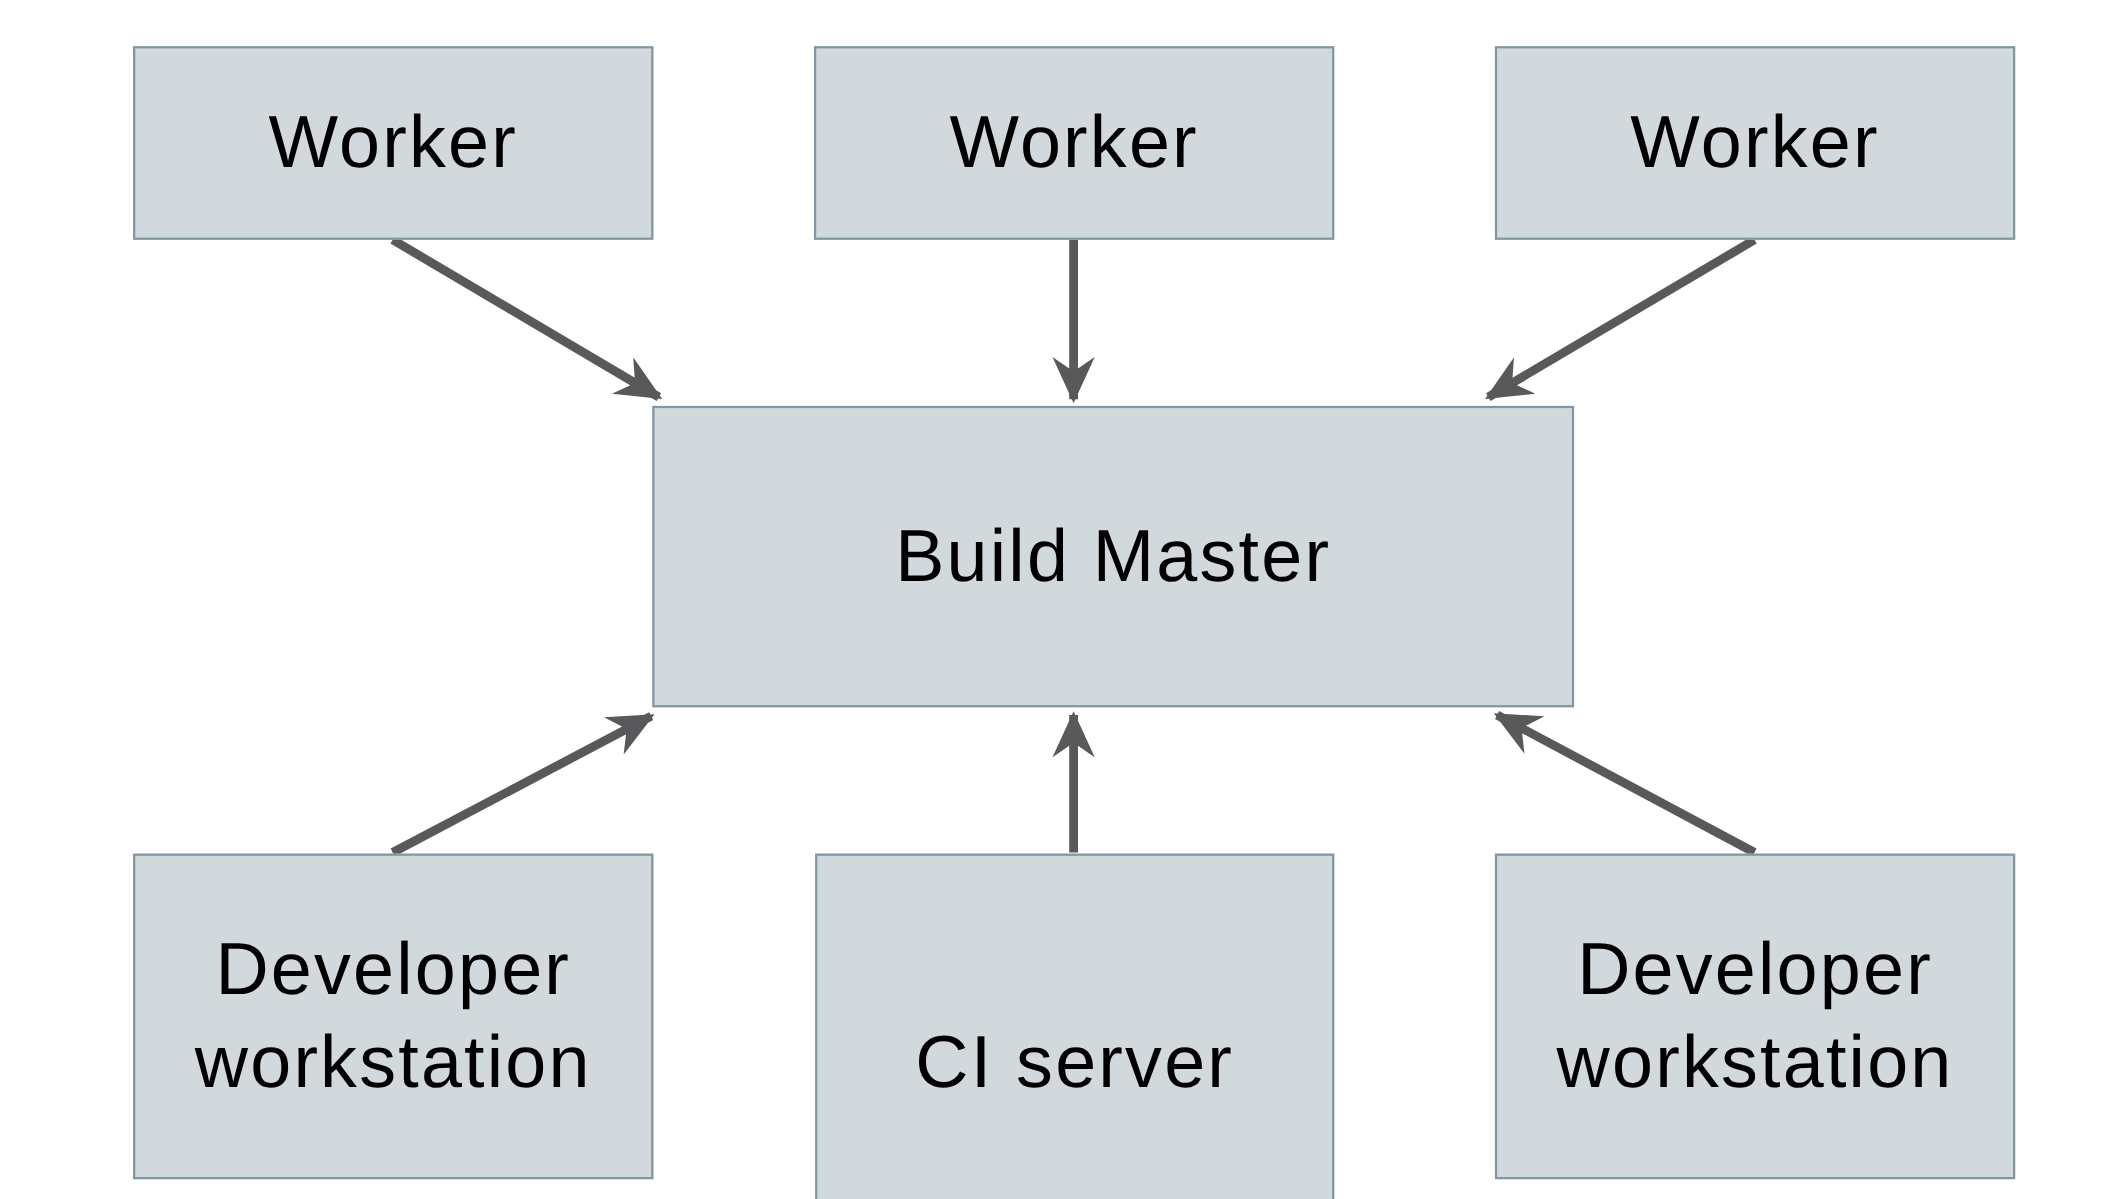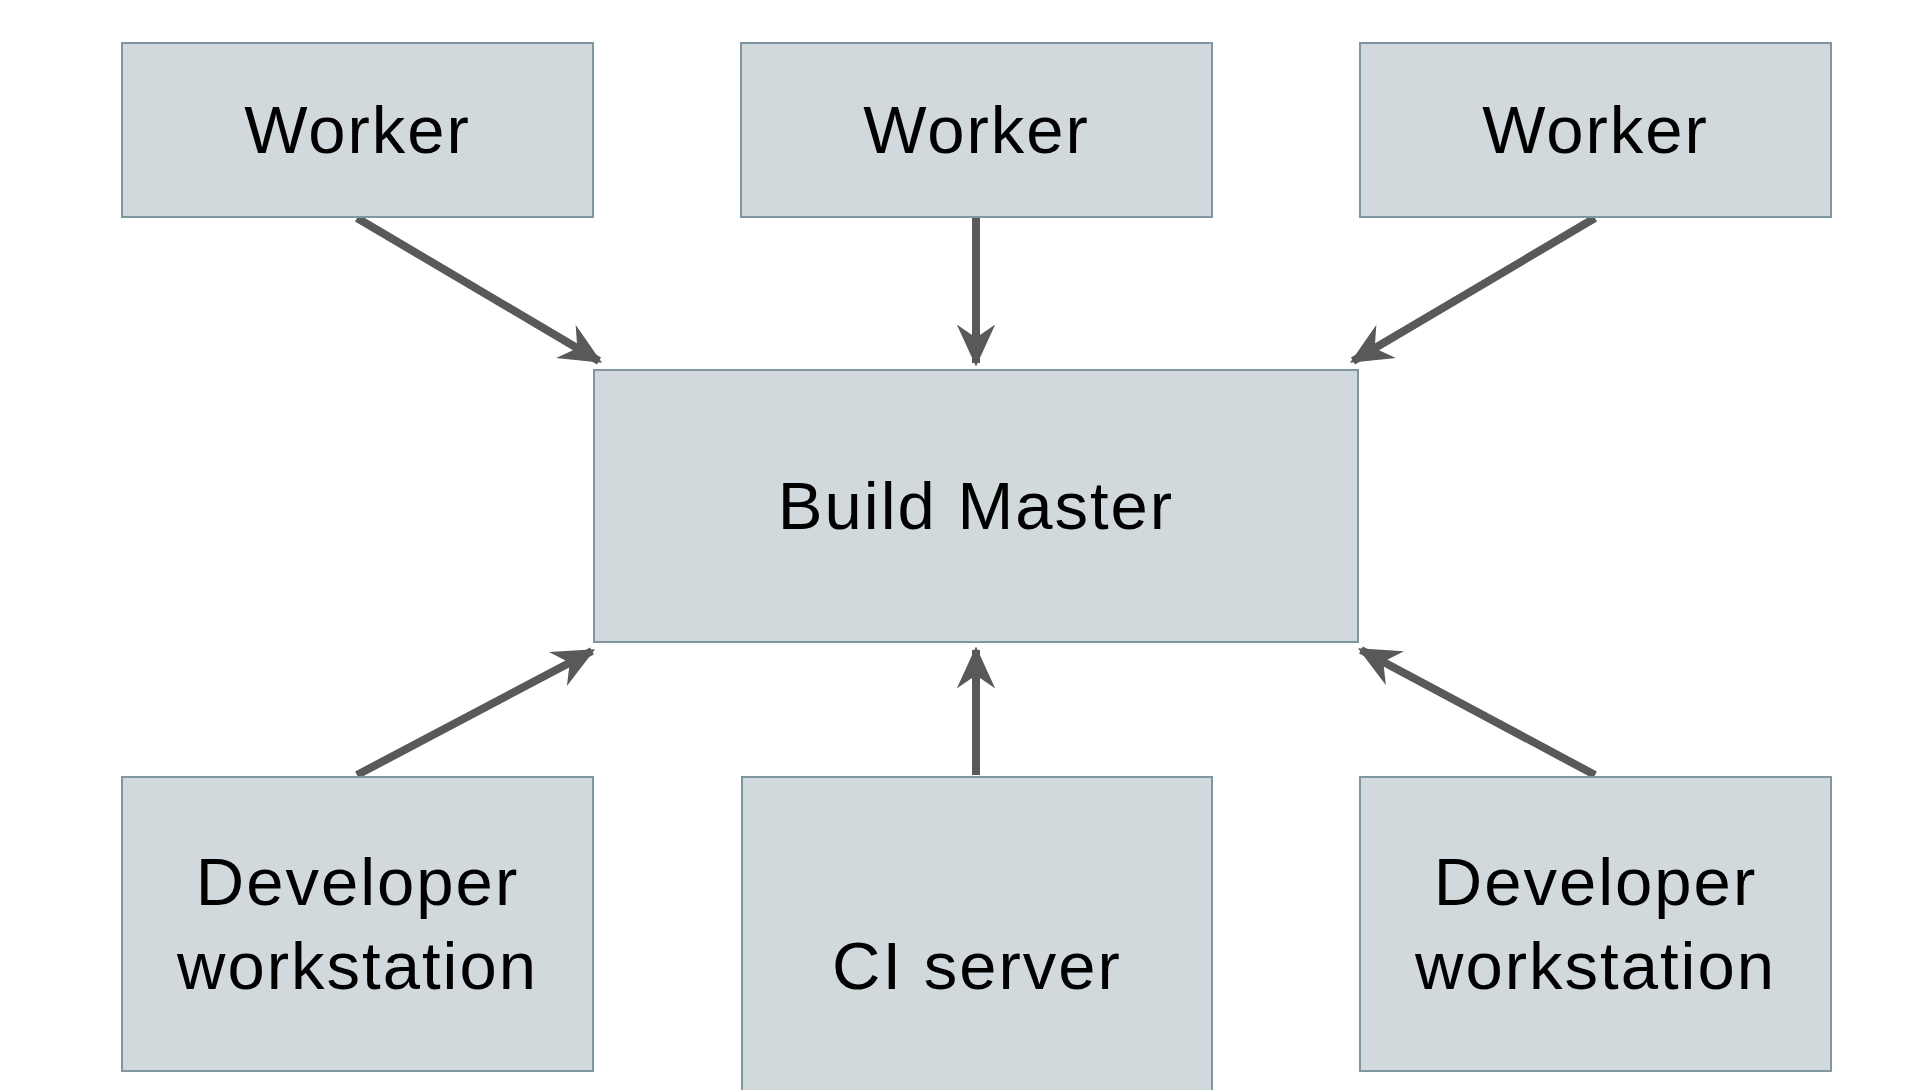--- a/index.html
+++ b/index.html
@@ -44,21 +44,21 @@
     justify-content: center;
     text-align: center;
     color: var(--text);
     font-size: 67px;
     letter-spacing: 2px;
     line-height: 1.26;
   }
   #n-worker1 { left: 121px;  top: 42px;  width: 473px; height: 176px; }
   #n-worker2 { left: 740px;  top: 42px;  width: 473px; height: 176px; }
   #n-worker3 { left: 1359px; top: 42px;  width: 473px; height: 176px; }
-  #n-build-master { left: 593px; top: 369px; width: 766px; height: 274px; }
+  #n-build-master { left: 593px; top: 369px; width: 838px; height: 274px; }
   #n-dev1 { left: 121px;  top: 776px; width: 473px; height: 296px; padding: 0 28px; }
   #n-ci   { left: 741px;  top: 776px; width: 472px; height: 380px; }
   #n-dev2 { left: 1359px; top: 776px; width: 473px; height: 296px; padding: 0 28px; }
 </style>
 </head>
 <body>
 
 <div class="canvas">
 
   <svg class="edges" viewBox="0 0 1910 1090" xmlns="http://www.w3.org/2000/svg">

